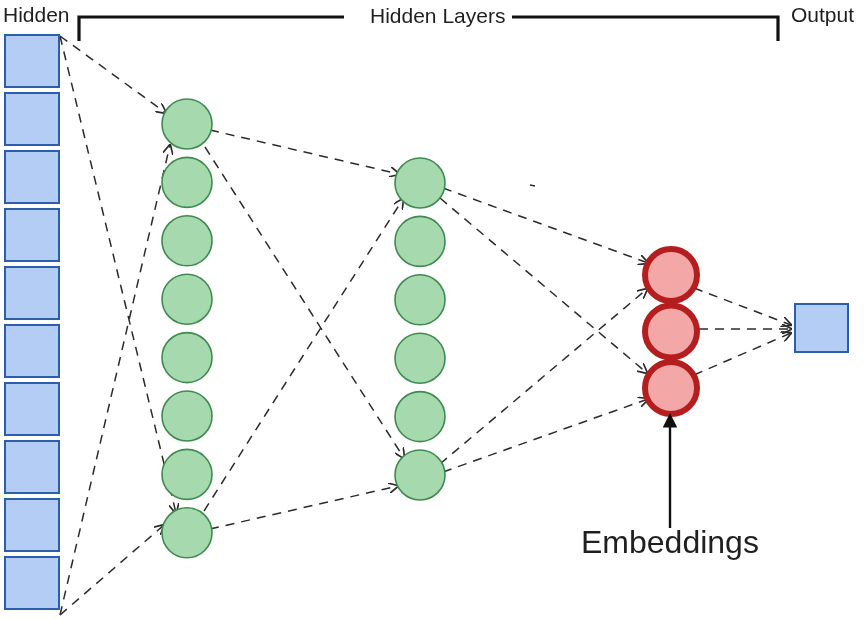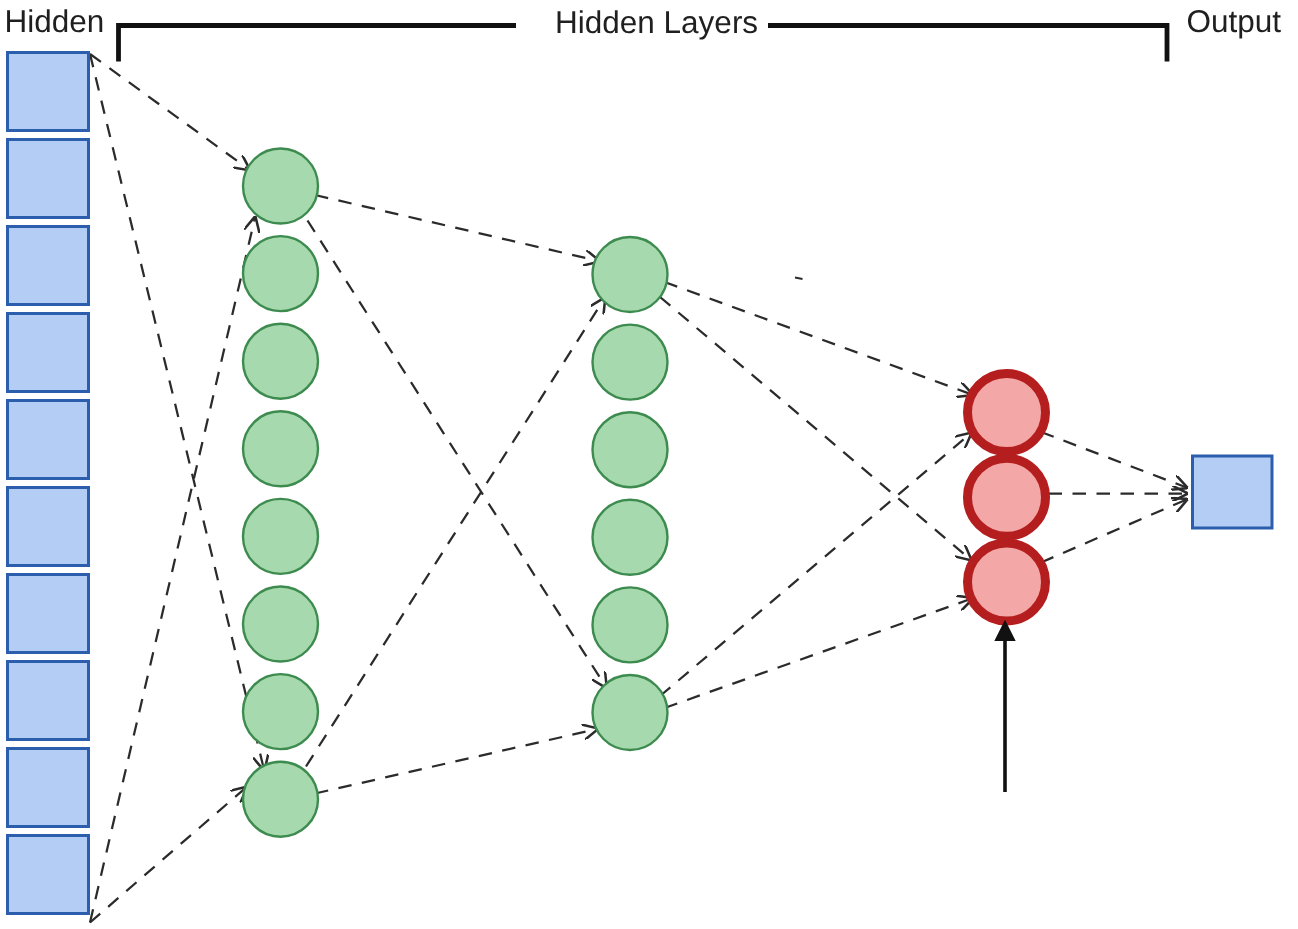--- a/index.html
+++ b/index.html
@@ -136,14 +136,15 @@
       </g>
 
     <g id="stray-group">
         <line x1="530" y1="185" x2="535" y2="186" stroke="#2B2B2B" stroke-width="1.4"></line>
       </g>
   </svg>
 
   <div class="lbl" id="label-input">Hidden</div>
   <div class="lbl" id="label-hidden">Hidden Layers</div>
   <div class="lbl" id="label-output">Output</div>
+  <div class="lbl" id="label-embeddings">Embeddings</div>
 
 </div>
 
 </body></html>

